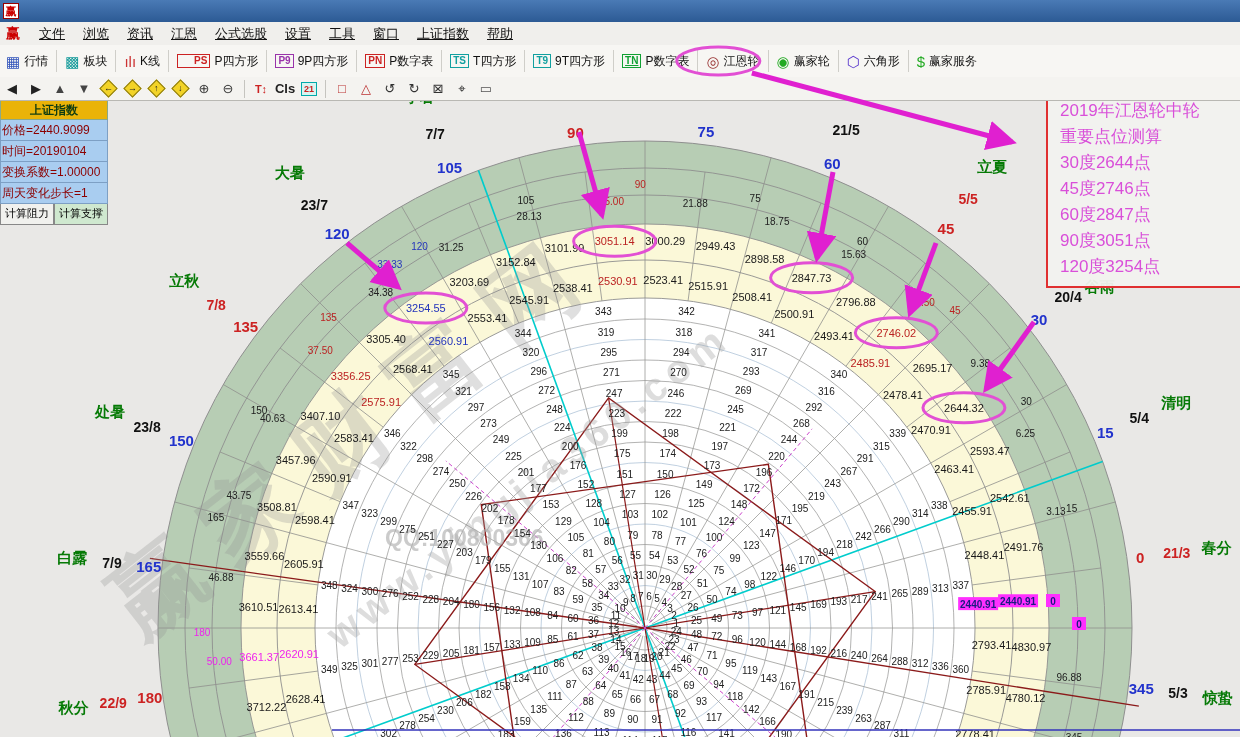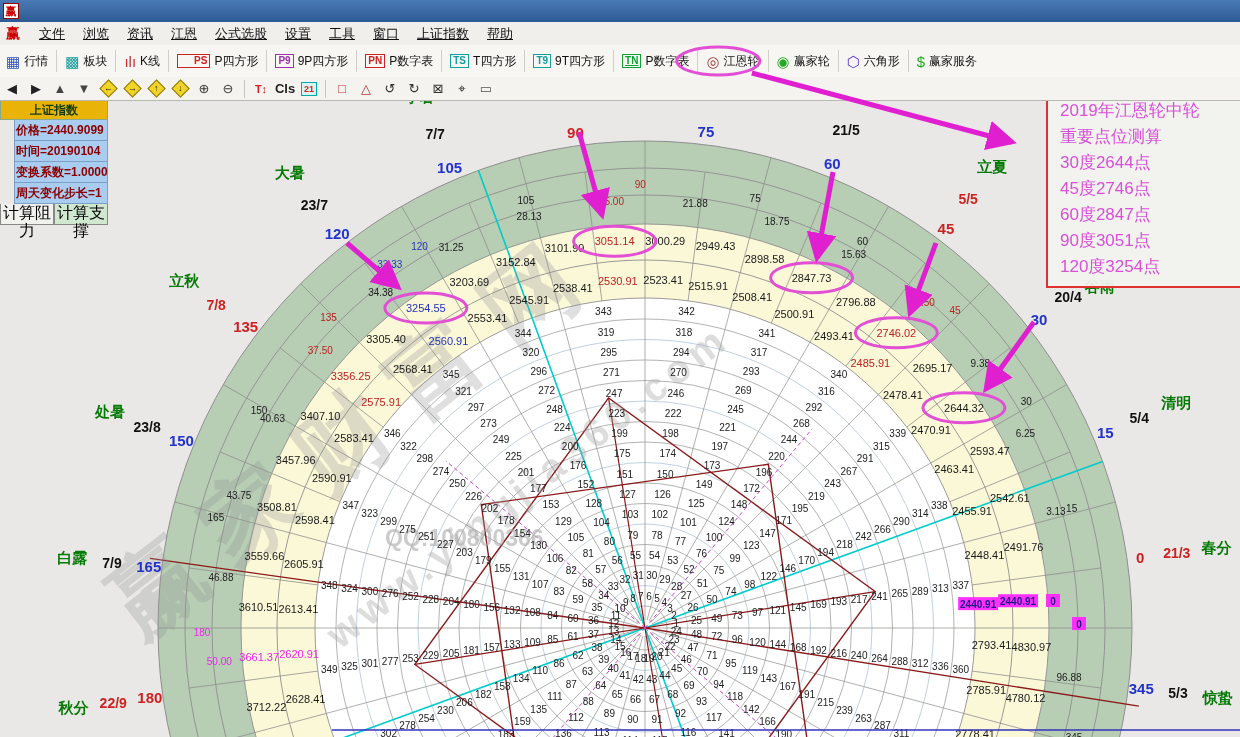--- a/index.html
+++ b/index.html
@@ -25,24 +25,24 @@
   .tb2item{min-width:22px;height:20px;display:flex;align-items:center;justify-content:center;margin:0 1px;cursor:default;}
   .tb2sep{width:1px;height:18px;background:#c5c4bf;margin:0 4px;}
   .diamond{width:11px;height:11px;background:#f2d327;border:1px solid #8a7a10;transform:rotate(45deg);
     display:flex;align-items:center;justify-content:center;}
   .diamond span{transform:rotate(-45deg);font-size:9px;font-weight:bold;color:#222;line-height:9px;}
   .calbadge{background:#d9f4f0;border:1px solid #0aa;color:#c22;font-size:9px;font-weight:bold;padding:1px 2px;}
   #infopanel{position:absolute;left:0;top:100px;width:108px;z-index:12;font-size:12px;}
   #infopanel .hdr{background:#eab308;border:1px solid #8aa88a;color:#103c10;text-align:center;
     font-weight:bold;height:18px;line-height:18px;}
   #infopanel .row{background:#a9cdf0;border:1px solid #7d9fc4;border-top:none;color:#8b0000;
-    font-weight:bold;height:20px;line-height:20px;padding-left:1px;white-space:nowrap;overflow:hidden;font-size:12px;margin-left:14px;}
+    font-weight:normal;height:20px;line-height:20px;padding-left:1px;white-space:nowrap;overflow:hidden;font-size:12px;}
   #infopanel .btns{display:flex;}
   #infopanel .btn{flex:1;height:20px;line-height:18px;text-align:center;border:1px solid #888;
-    border-top:none;font-size:16px;cursor:default;}
+    border-top:none;font-size:11px;cursor:default;}
   #infopanel .btn.b1{background:#f1f1ee;}
   #infopanel .btn.b2{background:#cfe8cf;}
   #chart{position:absolute;left:0;top:0;width:1240px;height:737px;z-index:1;}
   #chartsvg{position:absolute;left:0;top:0;}
   #annobox{position:absolute;left:1046px;top:88px;width:182px;z-index:10;
     border:2px solid #e03030;background:rgba(242,242,239,0.95);padding:8px 6px 6px 12px;
     color:#d94fd9;font-size:17px;line-height:26px;white-space:pre-line;}
   #overlay{position:absolute;left:0;top:0;z-index:20;pointer-events:none;}
   .topline{position:absolute;left:0;top:99px;width:1240px;height:1px;background:#9a9a96;z-index:11;}
 </style>

